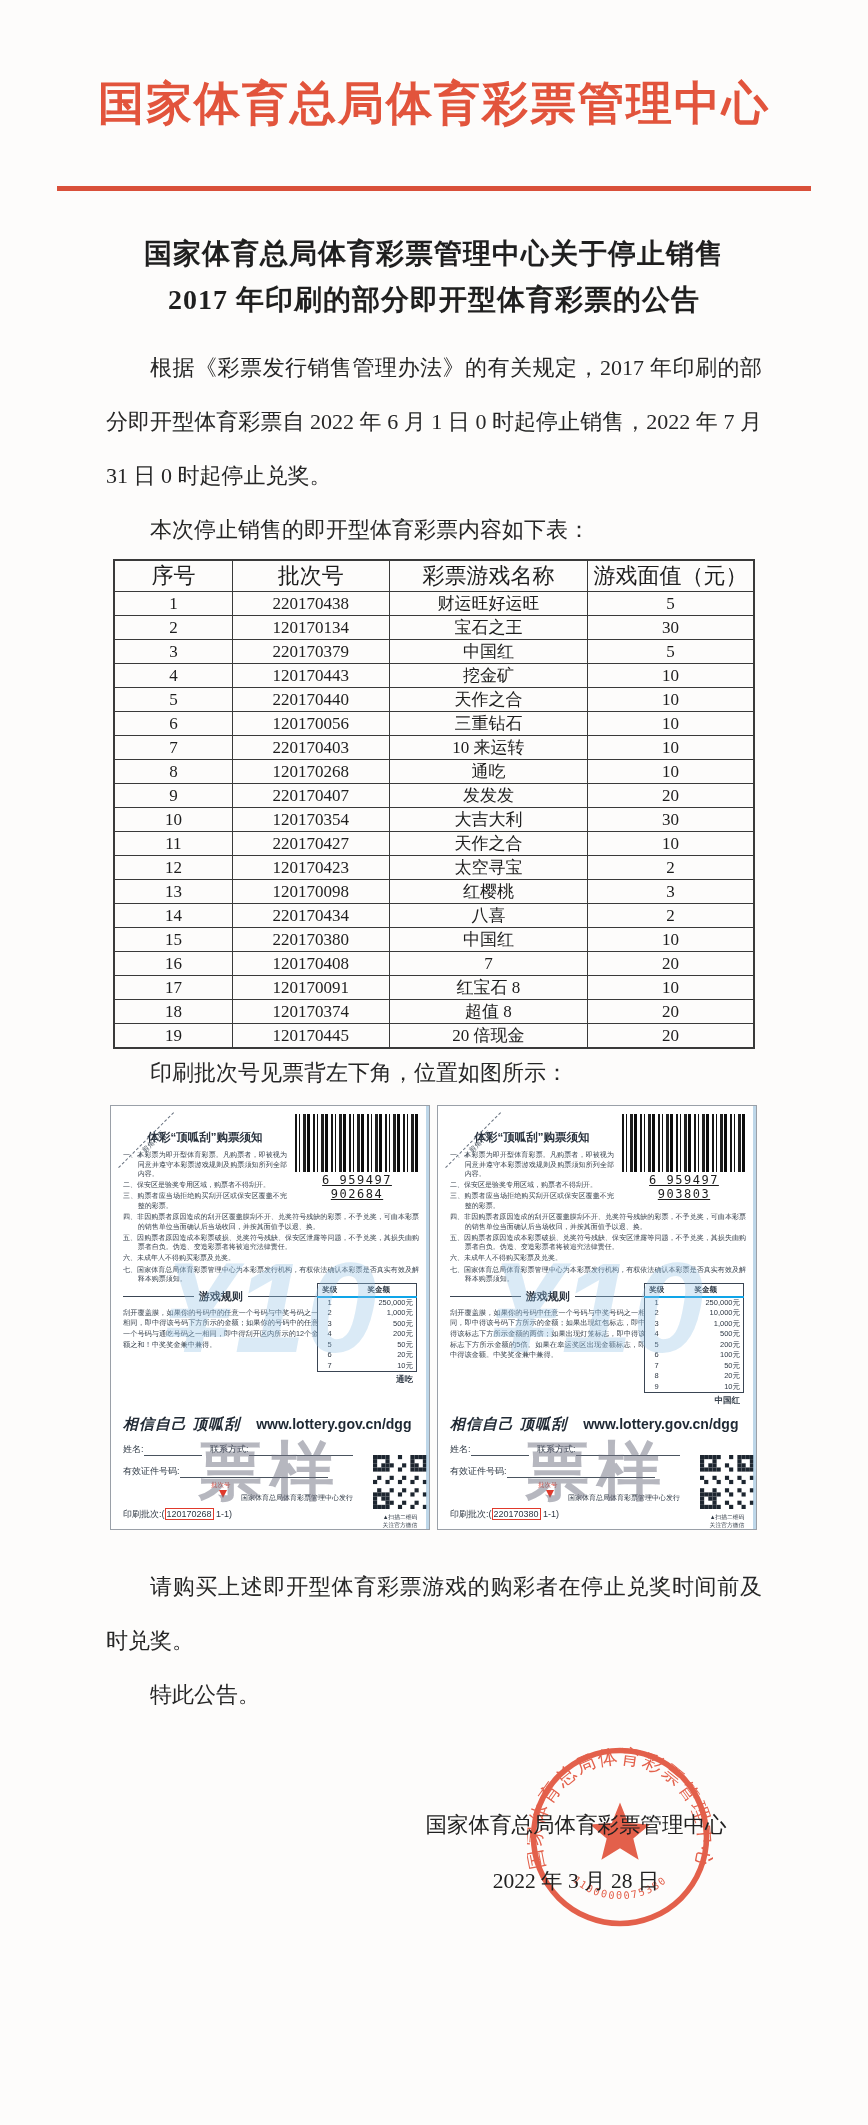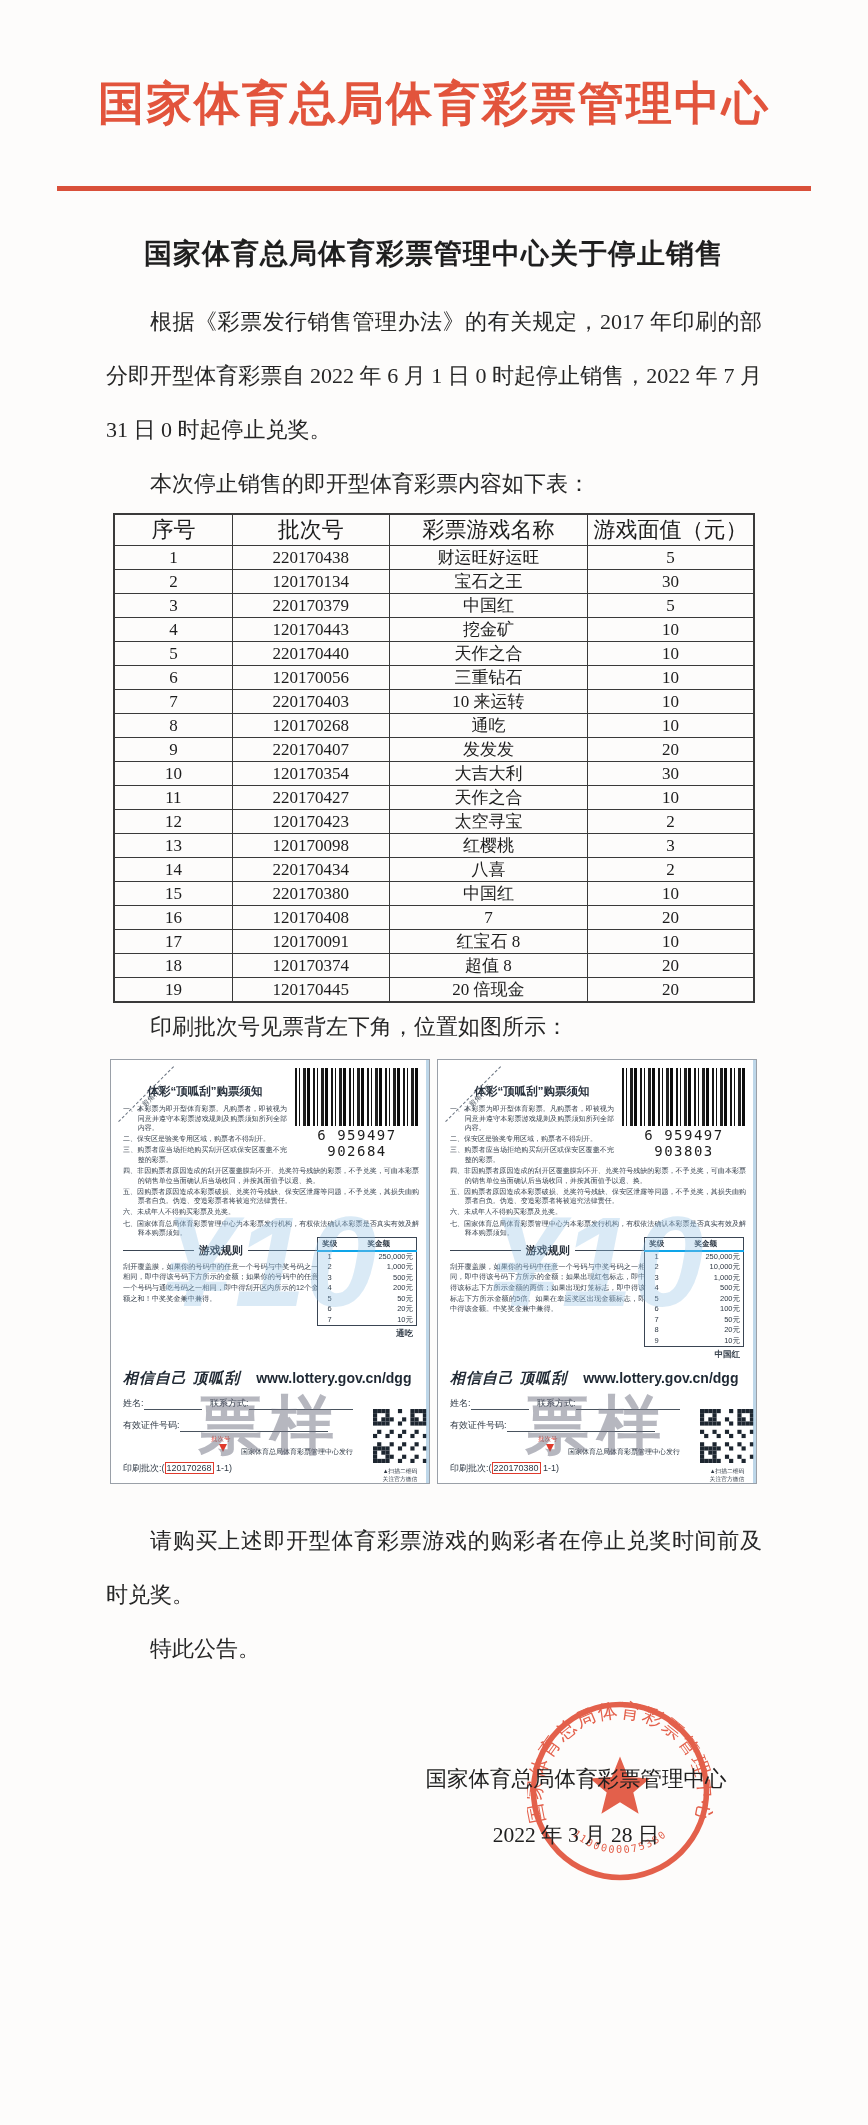--- a/index.html
+++ b/index.html
@@ -55,22 +55,22 @@
     border-top:1px dashed #66707e; padding-top:1px; z-index:2;
   }
   .t-inner { padding:4px 10px 0 12px; }
   .bc-wrap { float:right; width:124px; margin:4px 0 4px 8px; text-align:center; }
   .bc-bars {
     height:58px;
     background:repeating-linear-gradient(90deg,
       #161616 0 2px, #fff 2px 4px, #101010 4px 5px, #fff 5px 8px,
       #202020 8px 11px, #fff 11px 12px, #0c0c0c 12px 15px, #fff 15px 18px);
   }
-  .bc-num { font-size:14px; letter-spacing:1.5px; color:#1c1c1c;
-            font-family:"DejaVu Sans Mono", monospace; margin-top:1px; }
+  .bc-num { font-size:12px; letter-spacing:1.5px; color:#1c1c1c;
+            font-family:"DejaVu Sans Mono", monospace; margin-top:1px;text-decoration:underline; }
   .notice-title { font-size:11.5px; font-weight:bold; color:#27303c;
                   text-align:center; margin:20px 0 5px; }
   .notice { font-size:7px; line-height:9.6px; text-align:justify; }
   .nitem { text-indent:-2.1em; padding-left:2.1em; margin-bottom:1.5px; }
   .rules { position:relative; margin-top:5px; min-height:118px; }
   .rules-head { display:flex; align-items:center; gap:5px; width:66%; }
   .rules-head::before, .rules-head::after { content:''; flex:1; border-top:1.5px solid #3a4553; }
   .rules-head span { font-size:11px; font-weight:bold; color:#27303c; }
   .rules-text { width:66%; font-size:7.2px; line-height:10.6px; margin-top:4px; text-align:justify; }
   .prize { position:absolute; top:-6px; right:2px; width:100px; }
@@ -115,20 +115,21 @@
 </head>
 <body>
 
 <div id="page">
 
   <div class="letterhead">国家体育总局体育彩票管理中心</div>
   <div class="red-rule"></div>
 
   <div class="doc-title">
     <div>国家体育总局体育彩票管理中心关于停止销售</div>
+    <div>2017 年印刷的部分即开型体育彩票的公告</div>
   </div>
 
   <div class="content">
     <p class="para">根据《彩票发行销售管理办法》的有关规定，2017 年印刷的部分即开型体育彩票自 2022 年 6 月 1 日 0 时起停止销售，2022 年 7 月 31 日 0 时起停止兑奖。</p>
     <p class="para">本次停止销售的即开型体育彩票内容如下表：</p>
 
     <table class="main">
       <colgroup>
           <col class="c1">
           <col class="c2">

